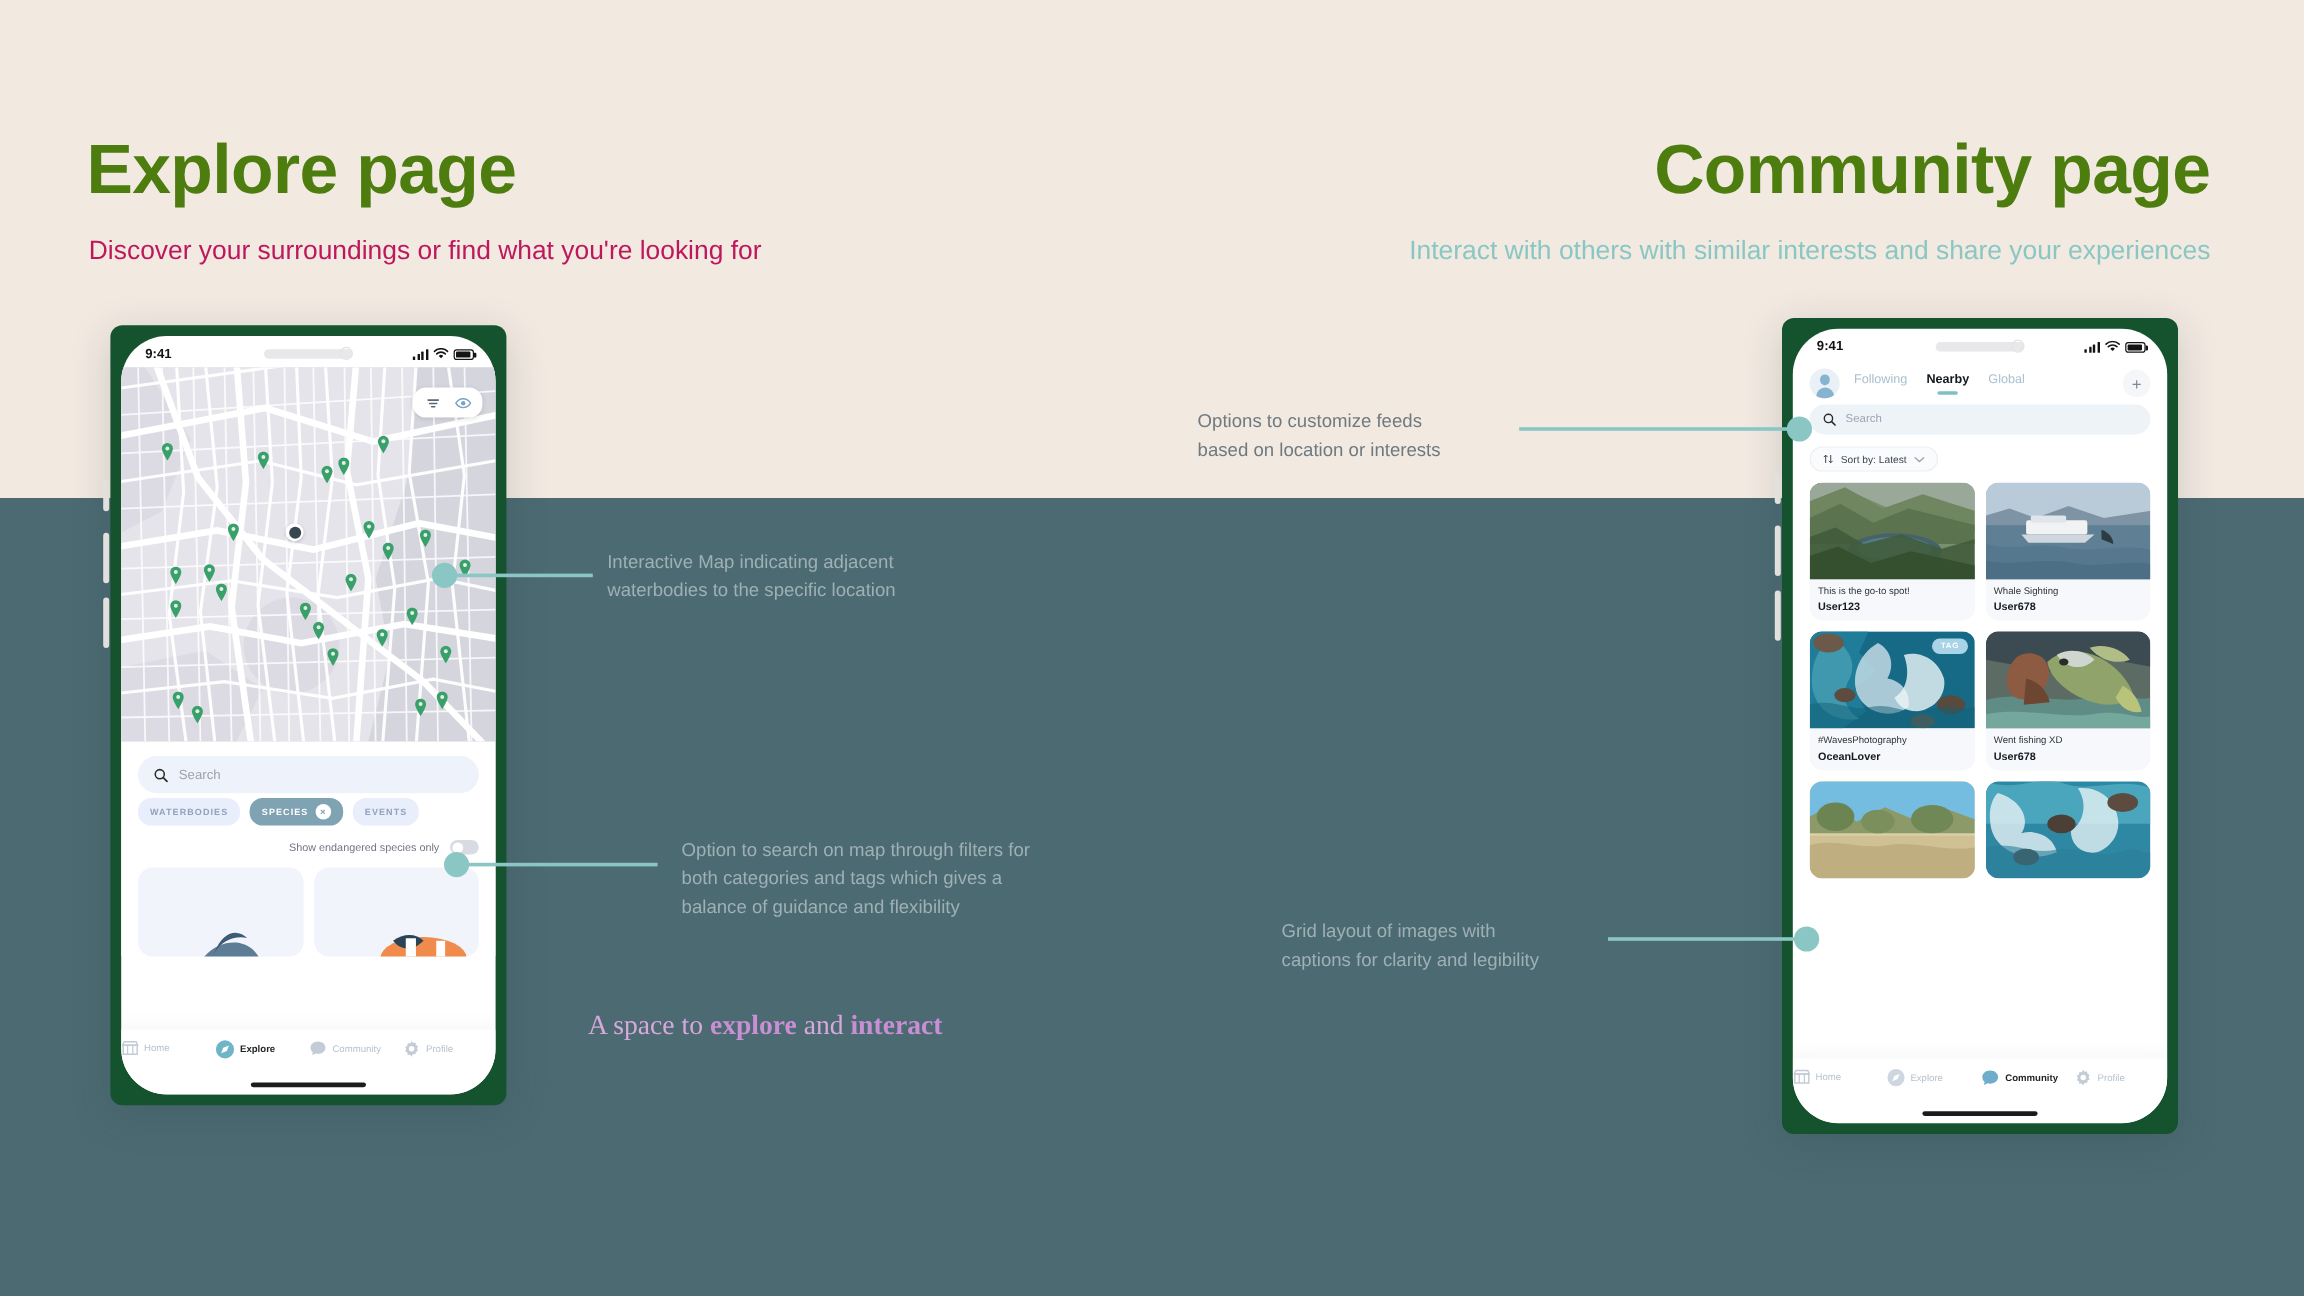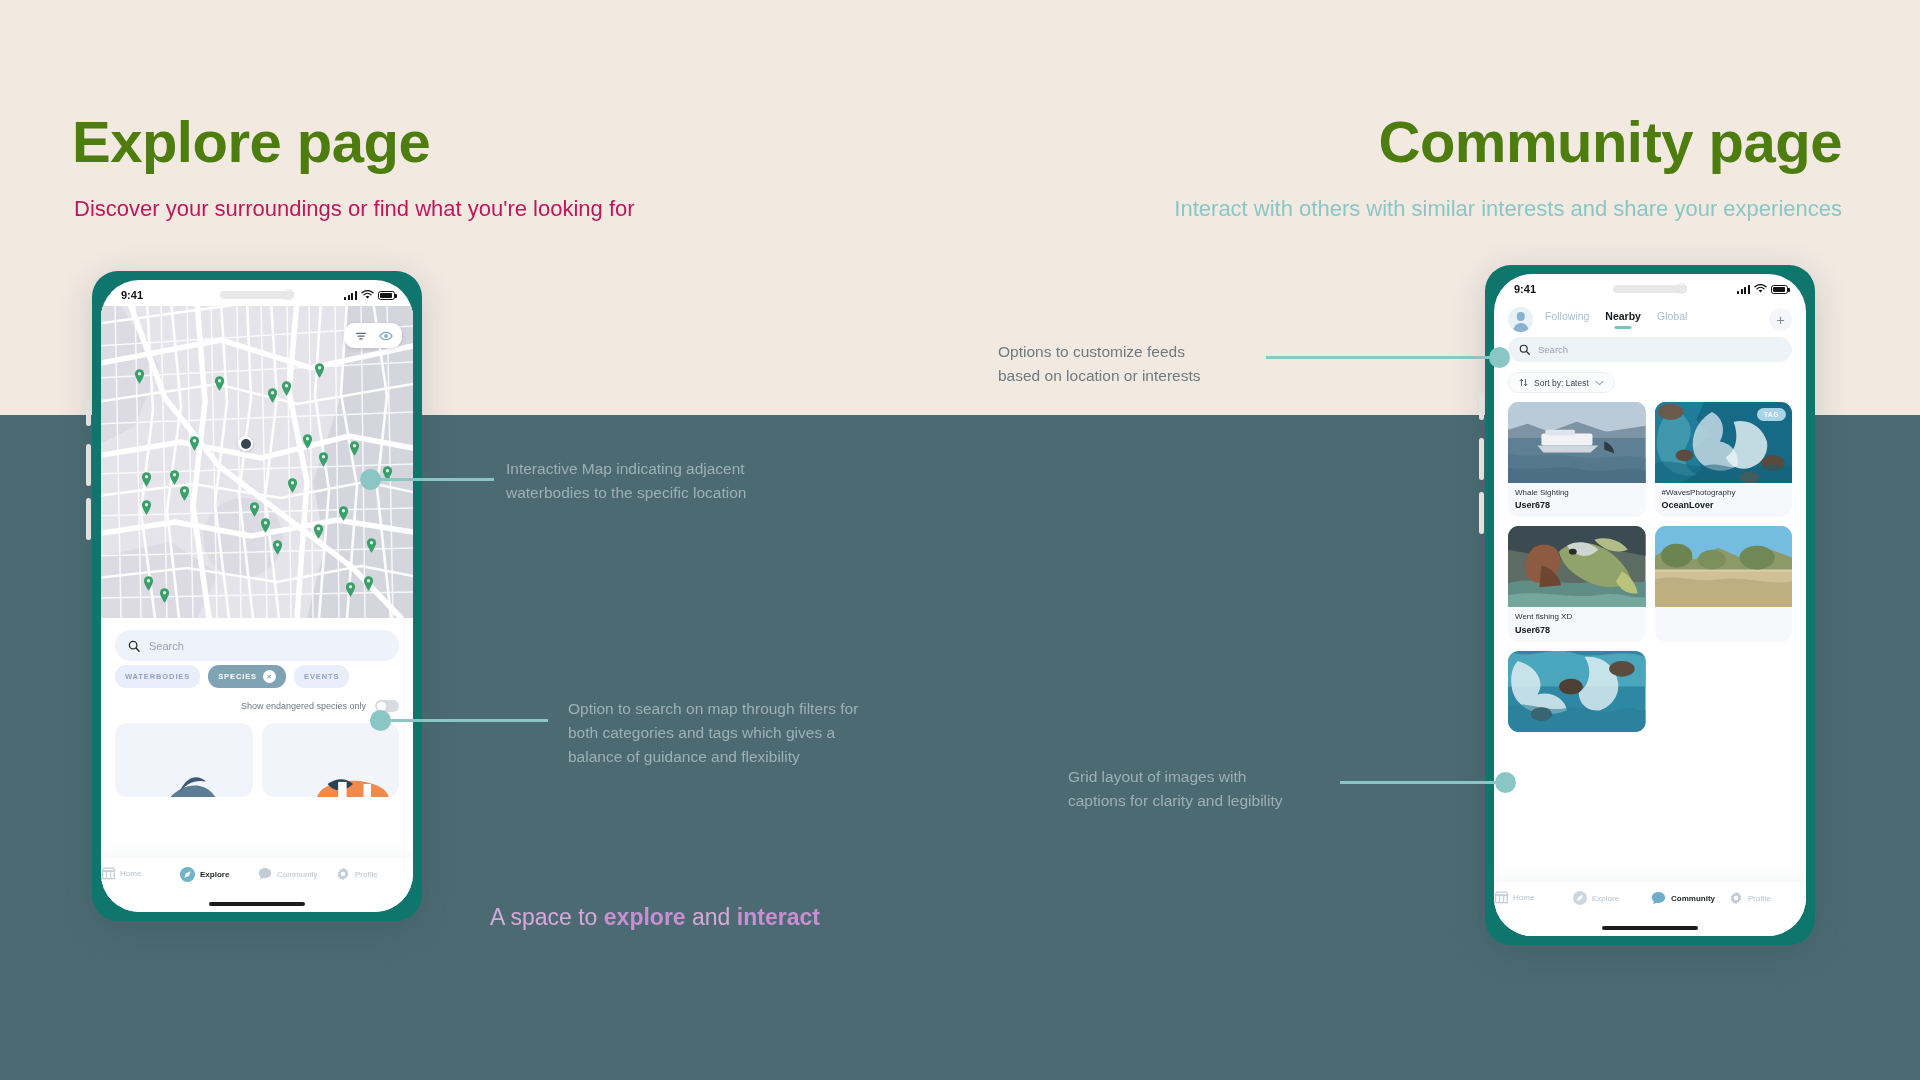--- a/index.html
+++ b/index.html
@@ -15,22 +15,22 @@
   
   .heading { position: absolute; color: #4d7c0f; }
   .h-explore { left: 72px; top: 108px; font-size: 58px; font-weight: 700; letter-spacing: -0.5px; }
   .sub-explore { left: 74px; top: 196px; font-size: 22px; color: #be185d; }
   .h-community { right: 78px; top: 108px; font-size: 58px; font-weight: 700; letter-spacing: -0.5px; text-align: right; }
   .sub-community { right: 78px; top: 196px; font-size: 22px; color: #8ac7c4; text-align: right; }
 
   
   .phone {
     position: absolute;
-    background: #0f766e;
-    border-radius: 26px;
+    background: #14532d;
+    border-radius: 10px;
     box-shadow: 0 8px 34px rgba(40,60,66,0.18);
     overflow: hidden;
   }
   .phone-1 { left: 92px; top: 271px; width: 330px; height: 650px; }
   .phone-2 { left: 1485px; top: 265px; width: 330px; height: 680px; }
   .phone-inner { position: absolute; inset: 9px; border-radius: 38px; overflow: hidden; background: #fff; }
   .side-btn { position: absolute; background: #f1eeeb; border-radius: 3px; }
 
   .notch {
     position: absolute; left: 50%; transform: translateX(-50%); top: 11px;
@@ -489,20 +489,38 @@
         </g>
       </svg>
       <span>Sort by: Latest</span>
       <svg width="9" height="6" viewBox="0 0 10 6">
         <path d="M1 1.2 5 4.8 9 1.2" fill="none" stroke="#9aa4b1" stroke-width="1.2" stroke-linecap="round"></path>
       </svg>
     </div>
 
     <div class="grid">
 
+      <div class="post">
+        <div class="post-img">
+          <svg viewBox="0 0 140 82" preserveAspectRatio="none" style="width:100%;height:100%">
+            <rect width="140" height="82" fill="#7b8f6d"></rect>
+            <path d="M0 0h140v26L104 14 72 24 36 8 0 20z" fill="#9aa89a"></path>
+            <path d="M0 16 30 4 62 22 96 10 140 24v18H0z" fill="#6f8660"></path>
+            <path d="M0 30 26 18 54 34 84 22 140 36v16H0z" fill="#5c7350"></path>
+            <ellipse cx="72" cy="58" rx="40" ry="15" fill="#44636b"></ellipse>
+            <ellipse cx="72" cy="56" rx="32" ry="10" fill="#567b83"></ellipse>
+            <path d="M0 46 22 38 46 52 78 44 112 56 140 48v34H0z" fill="#3f5a3a" opacity=".85"></path>
+            <path d="M0 62 24 54 52 68 86 58 140 70v12H0z" fill="#34502f"></path>
+          </svg>
+        </div>
+        <div class="post-meta">
+          <div class="post-cap">This is the go-to spot!</div>
+          <div class="post-user">User123</div>
+        </div>
+      </div>
 
       <div class="post">
         <div class="post-img">
           <svg viewBox="0 0 140 82" preserveAspectRatio="none" style="width:100%;height:100%">
             <rect width="140" height="82" fill="#9fb9cc"></rect>
             <rect width="140" height="30" fill="#b9cbd8"></rect>
             <path d="M0 28 20 22 42 30 70 20 100 30 140 24v12H0z" fill="#7e93a3"></path>
             <rect y="36" width="140" height="46" fill="#5f7f94"></rect>
             <rect x="34" y="32" width="52" height="12" rx="2" fill="#f0f2f4"></rect>
             <rect x="38" y="28" width="30" height="6" rx="1.5" fill="#dfe5ea"></rect>
@@ -649,15 +667,15 @@
   <div>based on location or interests</div>
 </div>
 
 <div class="lead" style="left:1340px; top:781px; width:166px;"></div>
 <div class="dot" style="left:1495px; top:772px;"></div>
 <div class="anno light" style="left:1052px; top:765px;margin-left:16px;">
   <div>Grid layout of images with</div>
   <div>captions for clarity and legibility</div>
 </div>
 
-<div class="tagline" style="left:490px; top:904px;">
+<div class="tagline" style="left:490px; top:842px;font-family:Liberation Serif, serif;">
   <span>A space to </span><b>explore</b><span> and </span><b>interact</b>
 </div>
 
 </body></html>

